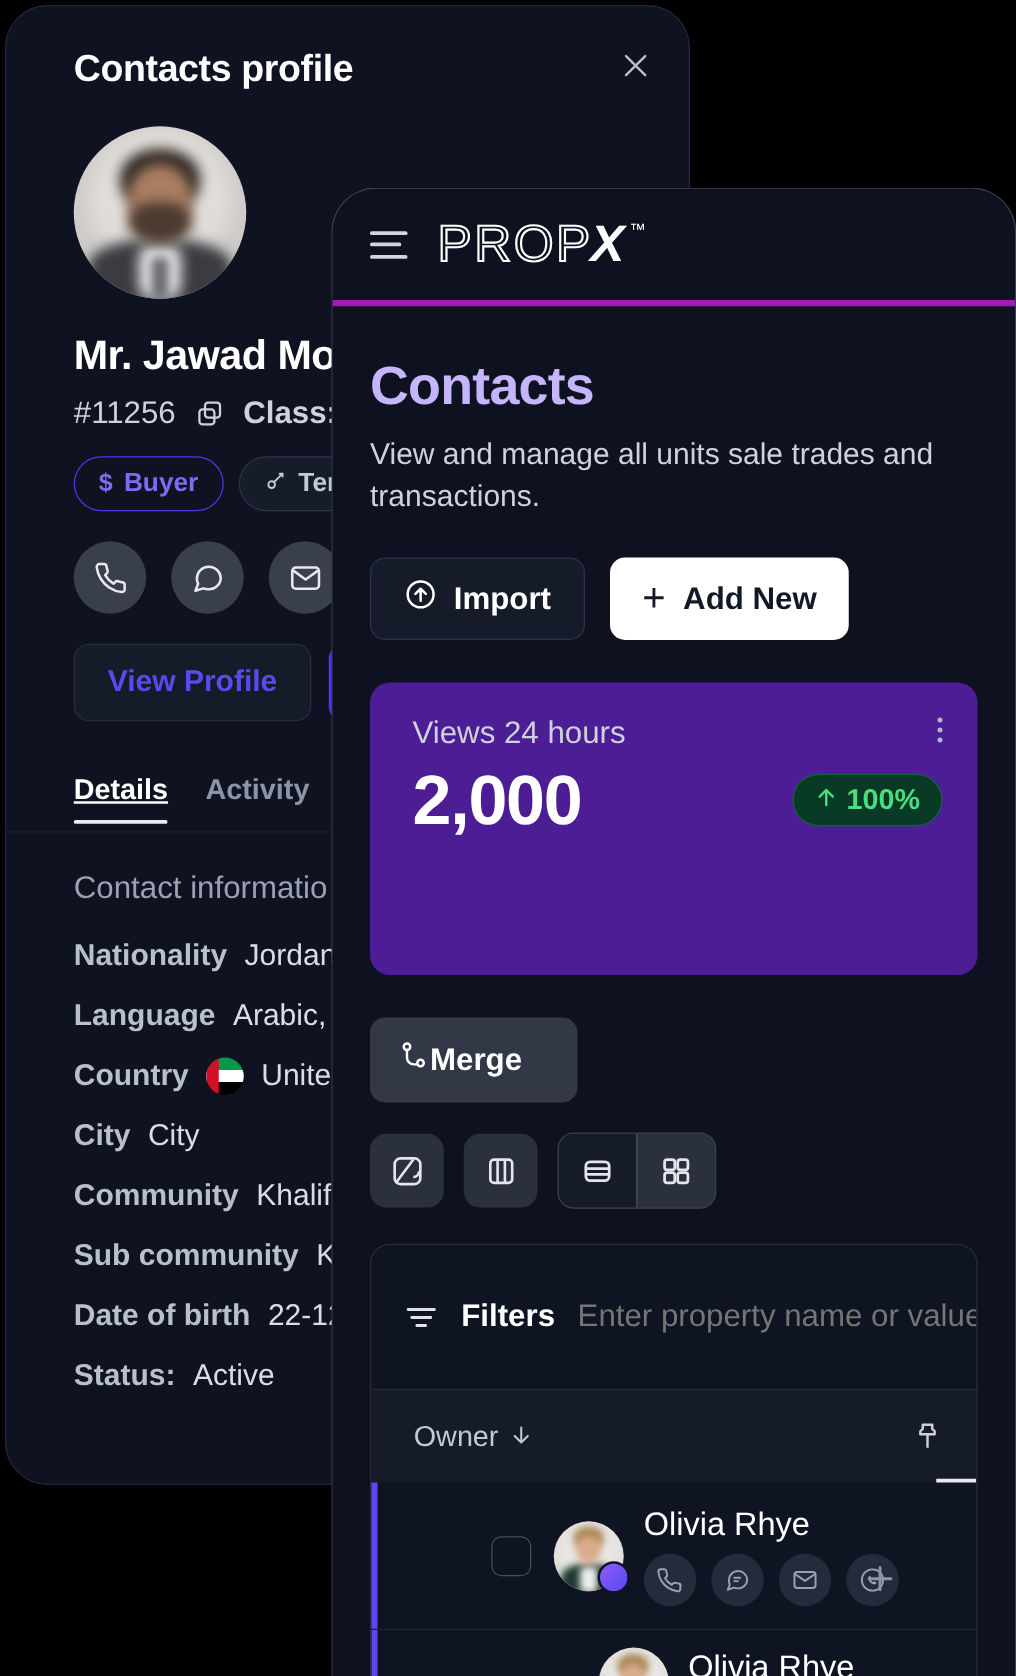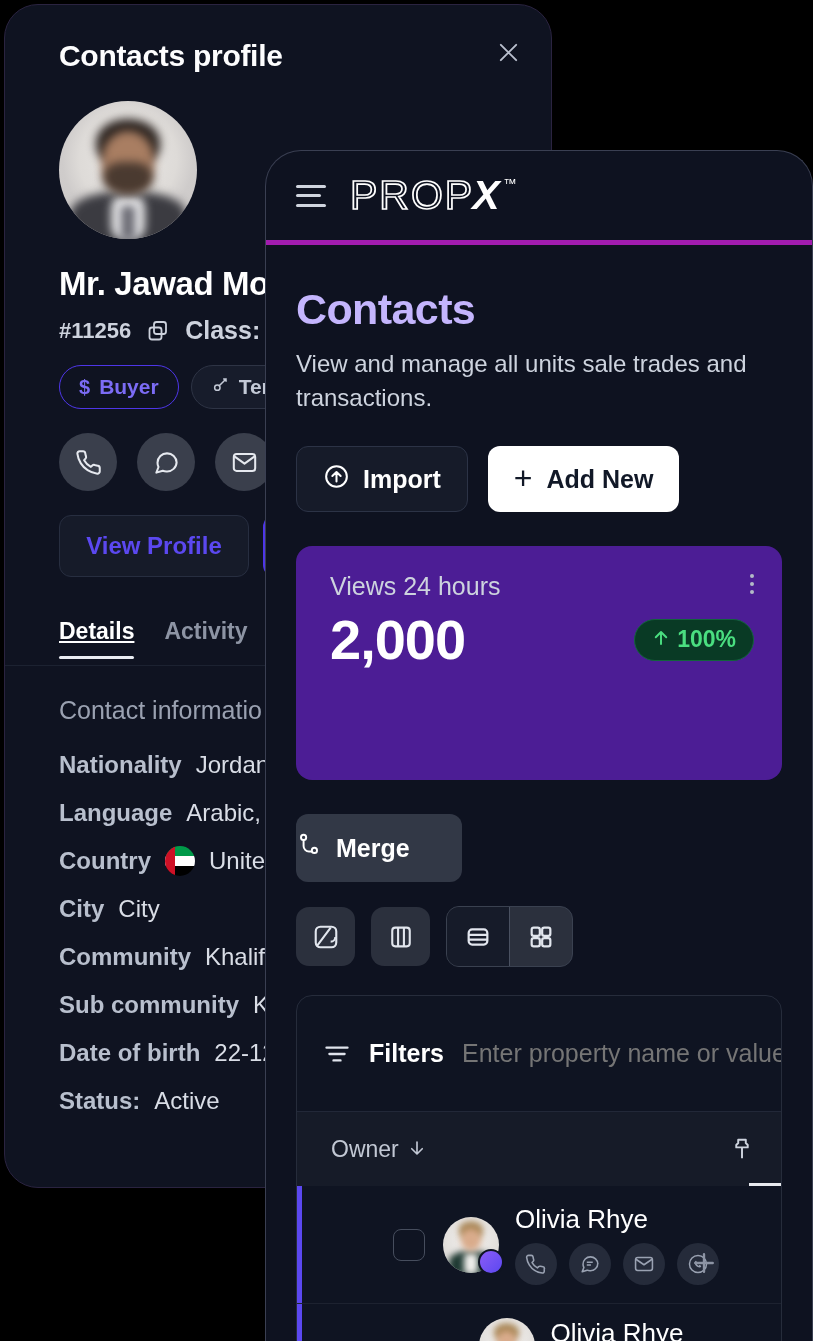--- a/index.html
+++ b/index.html
@@ -72,21 +72,21 @@
   }
 
   .person-name {
     margin-top: 26px; font-size: 33px; font-weight: bold;
     color: #ffffff; white-space: nowrap; letter-spacing: -0.4px;
   }
   .meta-row {
     margin-top: 13px; display: flex; align-items: center; gap: 15px;
     white-space: nowrap;
   }
-  .meta-id { font-size: 22px; font-weight: bold; color: #cdd2dd; }
+  .meta-id { font-size: 25px; font-weight: normal; color: #cdd2dd; }
   .copy-ico { width: 24px; height: 24px; color: #cdd2dd; flex: none; }
   .meta-class { font-size: 25px; font-weight: bold; color: #cdd2dd; }
 
   .chips { margin-top: 20px; display: flex; gap: 12px; white-space: nowrap; }
   .chip {
     display: inline-flex; align-items: center; gap: 9px;
     height: 44px; padding: 0 19px; border-radius: 22px;
     font-size: 21px; font-weight: bold;
   }
   .chip.buyer { border: 1.6px solid #4e36e8; color: #7c6cf5; background: transparent; }
@@ -220,21 +220,21 @@
   .stat-pill svg { width: 18px; height: 18px; }
   .dots-v {
     position: absolute; right: 28px; top: 28px;
     display: flex; flex-direction: column; gap: 4px; cursor: pointer;
   }
   .dots-v i { width: 4px; height: 4px; border-radius: 50%; background: #b3bac7; display: block; }
 
   .merge-wrap { margin-top: 34px; }
   .btn-merge {
     height: 68px; width: 166px; border-radius: 12px; background: #323846;
-    display: flex; align-items: center; gap: 14px; 
+    display: flex; align-items: center; padding-left: 22px;
     color: #ffffff; font-size: 25px; font-weight: bold; cursor: pointer;
   }
   .btn-merge svg { width: 26px; height: 26px; }
 
   .view-bar { margin-top: 24px; display: flex; align-items: center; gap: 16px; }
   .sq-btn {
     width: 59px; height: 59px; border-radius: 13px; background: #2b303d;
     display: flex; align-items: center; justify-content: center;
     color: #e2e6ee; cursor: pointer; flex: none;
   }

